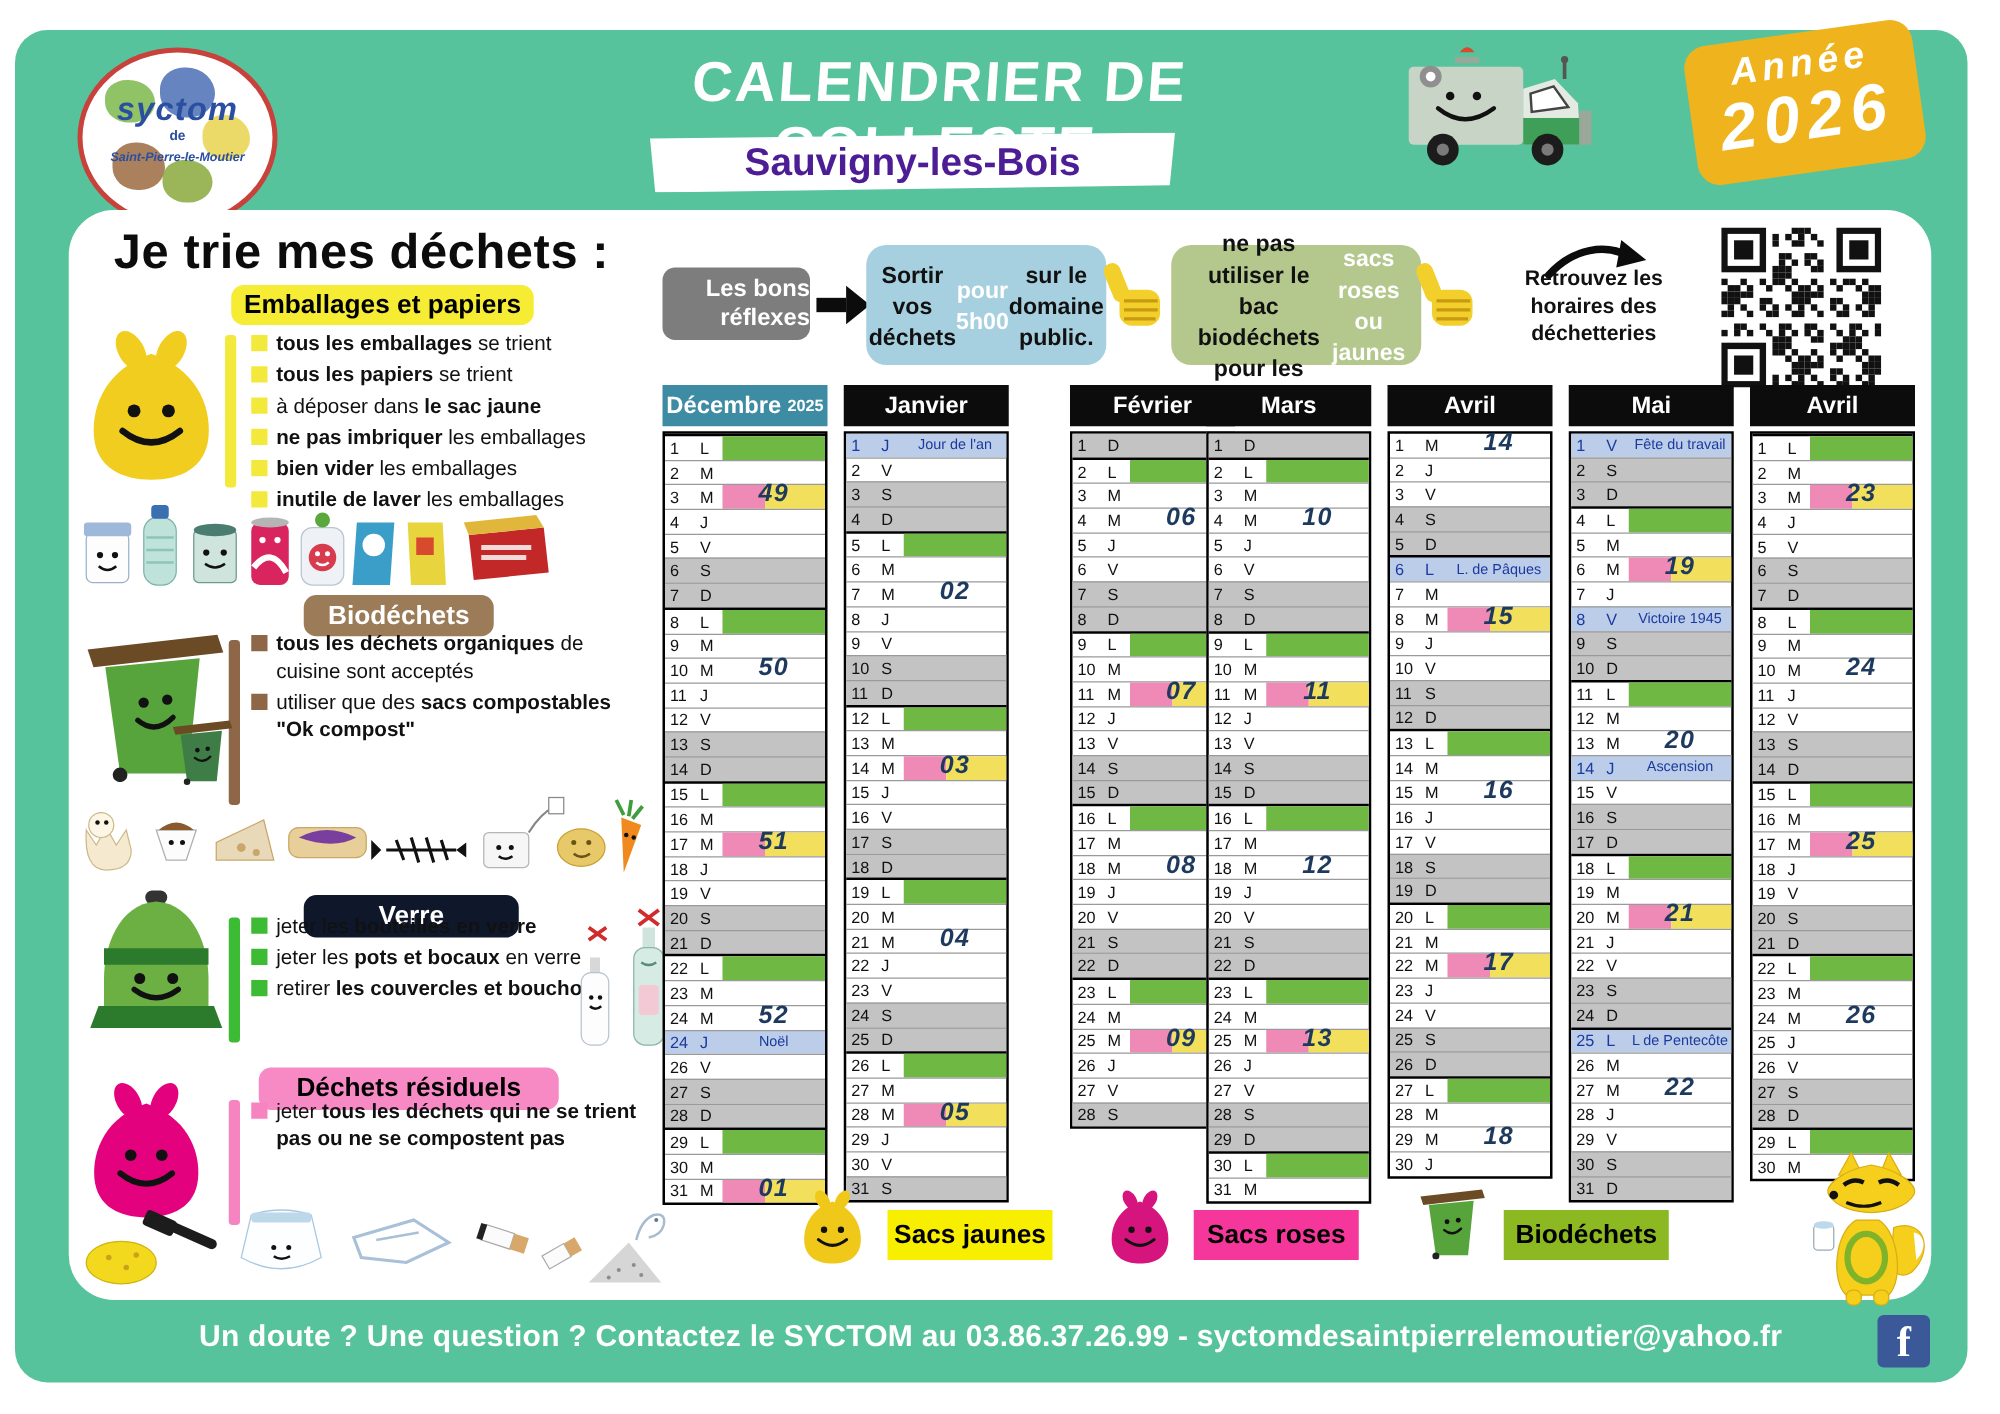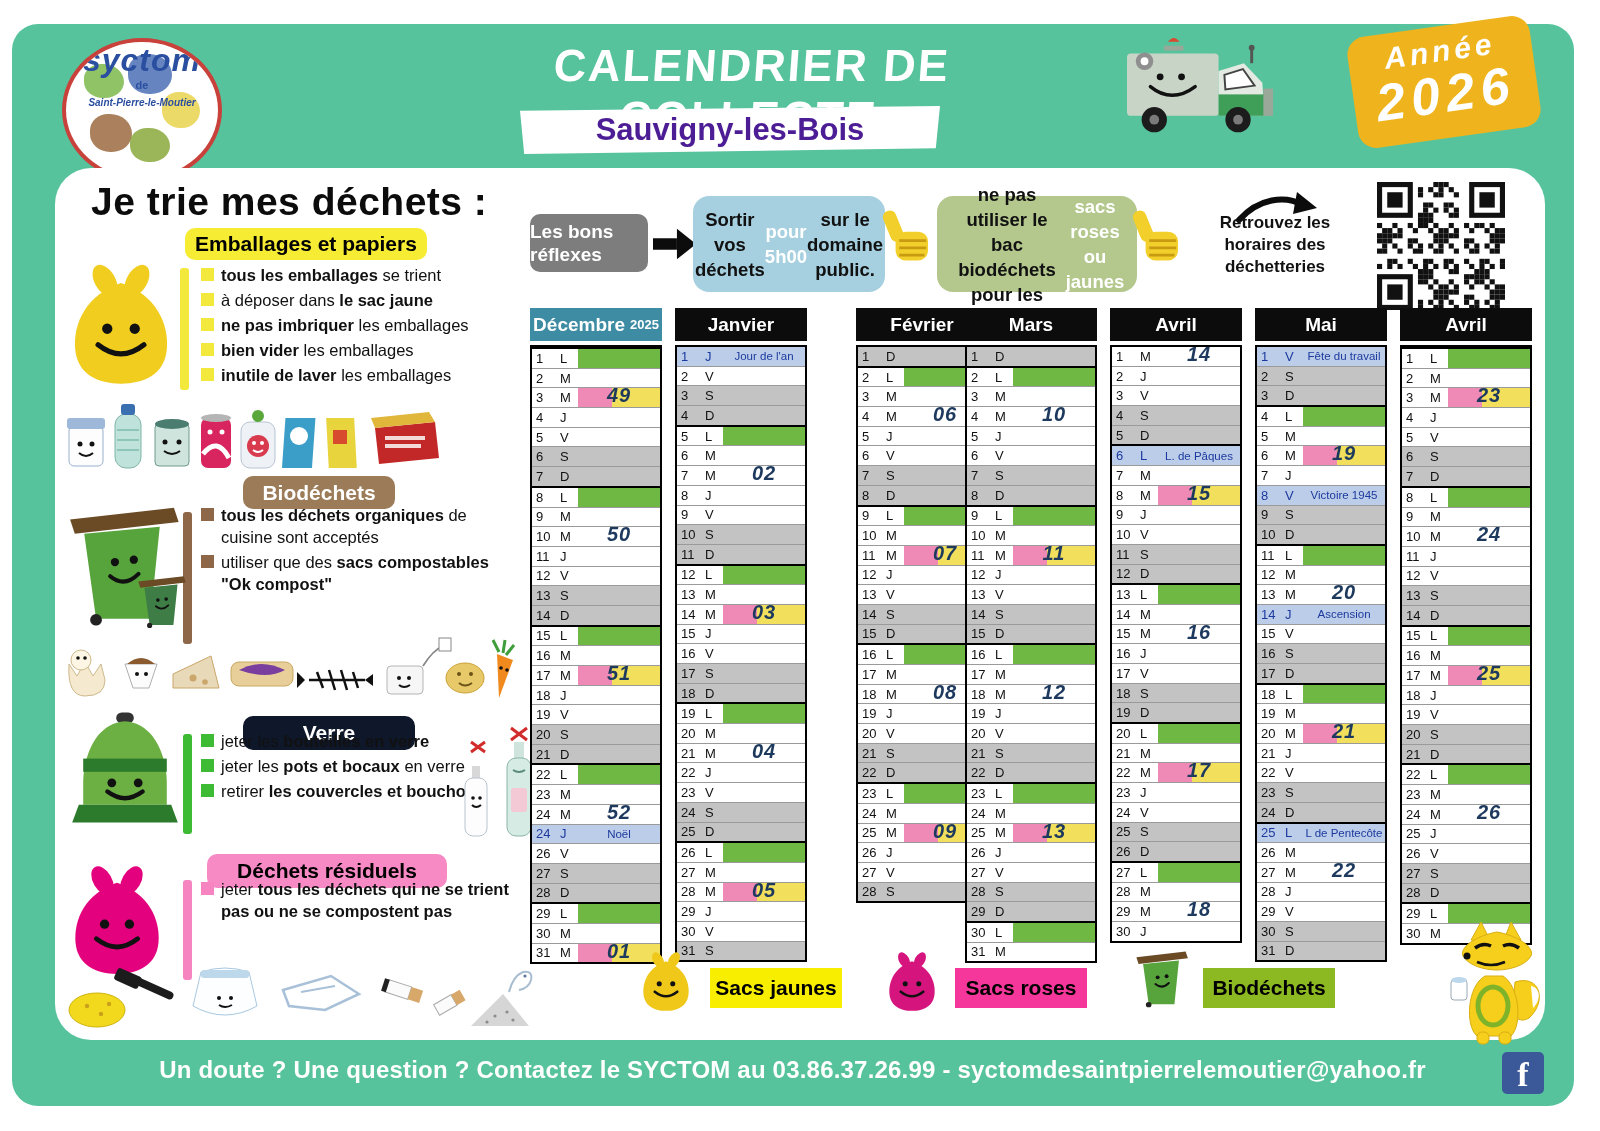--- a/index.html
+++ b/index.html
@@ -6,21 +6,21 @@
   .page{position:relative;width:1600px;height:1131px;background:#fff;
         font-family:"Liberation Sans",sans-serif;overflow:hidden;}
   
   #panel{position:absolute;left:12px;top:24px;width:1562px;height:1082px;
          background:#56c39c;border-radius:26px;}
   
   #logo{position:absolute;left:62px;top:38px;width:152px;height:136px;background:#fff;
         border:4px solid #c8413b;border-radius:50%;overflow:hidden;text-align:center;}
   #logo .patch{position:absolute;border-radius:45% 55% 50% 50%;opacity:.85;}
   #logo .ltxt{position:relative;z-index:2;}
-  #logo-name{font-size:32px;font-weight:bold;font-style:italic;color:#2b4fa0;letter-spacing:1px;}
+  #logo-name{margin-top:30px;font-size:26px;font-weight:bold;font-style:italic;color:#2b4fa0;letter-spacing:1px;}
   #logo-de{font-size:11px;font-weight:bold;color:#2b4fa0;}
   #logo-sub{font-size:10px;font-weight:bold;font-style:italic;color:#2b4fa0;margin-top:6px;}
   #main-title{position:absolute;left:420px;top:40px;width:660px;text-align:center;
         color:#fff;font-size:45px;font-weight:800;letter-spacing:2px;transform:skewX(-4deg);
         font-family:"Liberation Sans",sans-serif;}
   #commune-banner{position:absolute;left:520px;top:106px;width:420px;height:48px;background:#fff;
         display:flex;align-items:center;justify-content:center;font-size:31px;font-weight:bold;color:#4c1d95;
         clip-path:polygon(0 10%,100% 0,99% 88%,1% 100%);}
   #truck{position:absolute;left:1118px;top:34px;}
   #year-badge{position:absolute;left:1352px;top:26px;width:184px;height:112px;background:#efb41d;
@@ -49,21 +49,21 @@
   #ul-residuels{left:146px;top:710px;width:340px;}
   .bullets li{position:relative;padding-left:20px;margin-bottom:3px;}
   .bullets li .sq{position:absolute;left:0;top:4px;width:13px;height:13px;}
   #ul-emballages .sq{background:#f3e93c;}
   #ul-biodechets .sq{background:#8d6748;}
   #ul-verre .sq{background:#3dbb35;}
   #ul-residuels .sq{background:#f584c0;}
   .mascot{position:absolute;}
   
   #reflex-label{position:absolute;left:475px;top:46px;width:118px;height:58px;background:#7d7d7d;border-radius:10px;
-        color:#fff;font-size:19px;font-weight:bold;display:flex;align-items:center;justify-content:center;text-align:left;line-height:23px;}
+        color:#fff;font-size:19px;font-weight:bold;display:flex;align-items:center;justify-content:center;text-align:right;line-height:23px;}
   #arrow1{position:absolute;left:598px;top:56px;}
   .tipbox{position:absolute;top:28px;height:96px;border-radius:16px;display:flex;align-items:center;justify-content:center;
         text-align:center;font-size:18.5px;font-weight:bold;color:#111;line-height:25px;padding:0 12px;box-sizing:border-box;}
   #tip-blue{left:638px;width:192px;background:#a6d0e0;}
   #tip-green{left:882px;width:200px;background:#b4c88e;}
   .white-seg{color:#fff;}
   .thumb{position:absolute;top:38px;}
   #thumb1{left:828px;}
   #thumb2{left:1078px;}
   #arrow2{position:absolute;left:1180px;top:22px;}
@@ -191,20 +191,21 @@
     <div class="sec-head" id="head-verre">Verre</div>
     <div class="sec-head" id="head-residuels">Déchets résiduels</div>
 
     <div class="vbar" id="bar-emballages"></div>
     <div class="vbar" id="bar-biodechets"></div>
     <div class="vbar" id="bar-verre"></div>
     <div class="vbar" id="bar-residuels"></div>
 
     <ul class="bullets" id="ul-emballages">
         <li><span class="sq"></span><span style="font-weight: bold;">tous les emballages</span><span> se trient</span></li>
+        <li><span class="sq"></span><span style="font-weight: bold;">tous les papiers</span><span> se trient</span></li>
         <li><span class="sq"></span><span>à déposer dans </span><span style="font-weight: bold;">le sac jaune</span></li>
         <li><span class="sq"></span><span style="font-weight: bold;">ne pas imbriquer</span><span> les emballages</span></li>
         <li><span class="sq"></span><span style="font-weight: bold;">bien vider</span><span> les emballages</span></li>
         <li><span class="sq"></span><span style="font-weight: bold;">inutile de laver</span><span> les emballages</span></li>
       </ul>
     <ul class="bullets" id="ul-biodechets">
         <li><span class="sq"></span><span style="font-weight: bold;">tous les déchets organiques</span><span> de cuisine sont acceptés</span></li>
         <li><span class="sq"></span><span>utiliser que des </span><span style="font-weight: bold;">sacs compostables "Ok compost"</span></li>
       </ul>
     <ul class="bullets" id="ul-verre">

